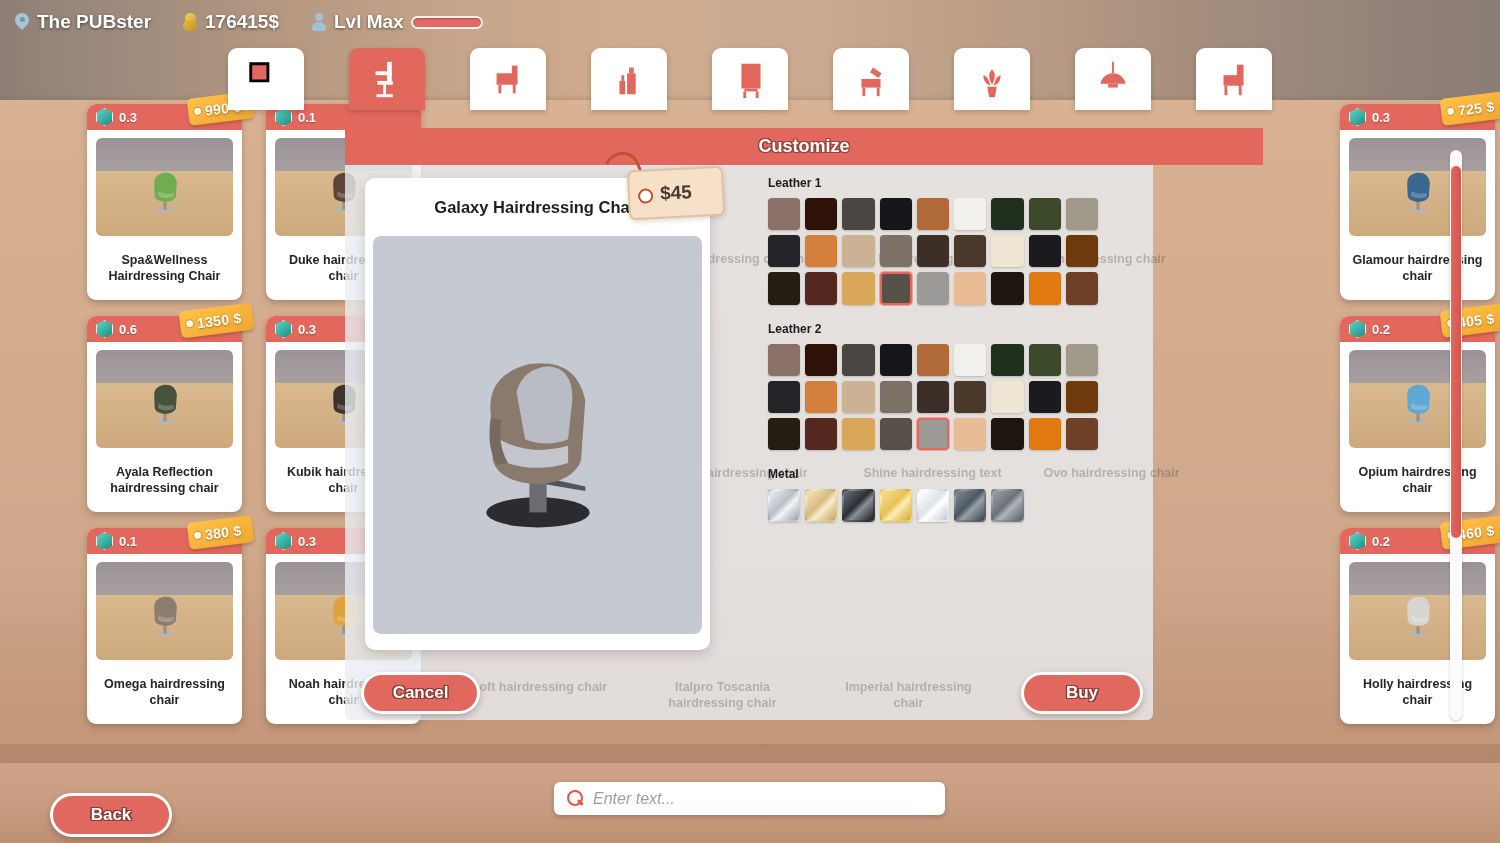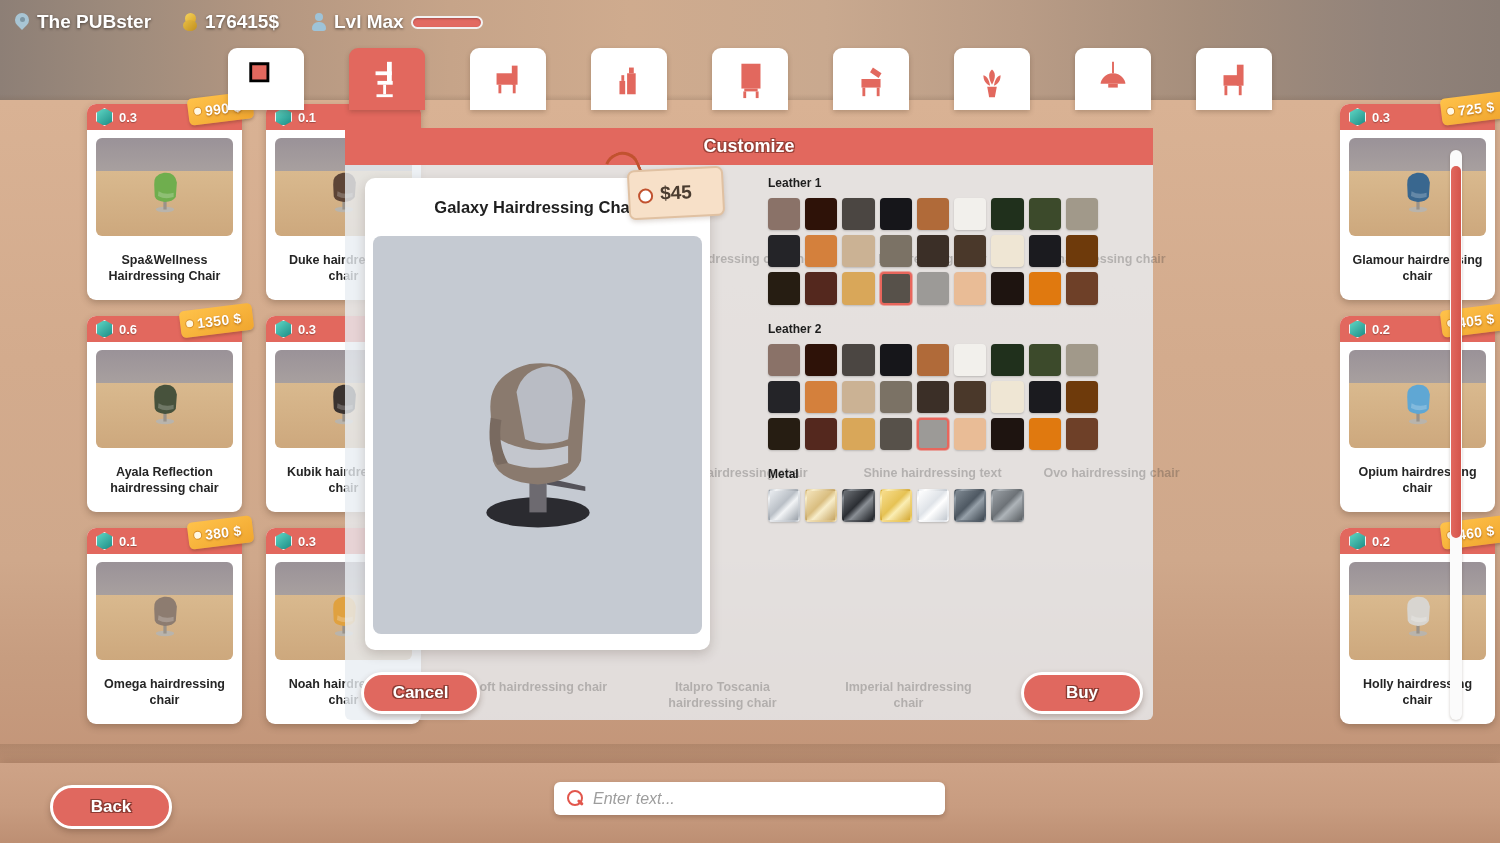--- a/index.html
+++ b/index.html
@@ -265,21 +265,21 @@
     position: absolute;
     left: 1px; top: 16px;
     width: 10px; height: 372px;
     background: linear-gradient(90deg,#e2685e,#d4554b);
     border-radius: 5px;
   }
 
   
   .bottombar {
     position: absolute;
-    left: 0; right: 0; bottom: 8px; height: 68px;
+    left: 0; right: 0; bottom: 0; height: 68px;
     z-index: 35;
     display: flex;
     align-items: center;
   }
   .pill-btn {
     background: #e0685f;
     border: 3px solid #fff;
     border-radius: 26px;
     color: #fff;
     font-size: 17px;
@@ -344,21 +344,21 @@
     position: absolute;
     left: 345px; top: 128px;
     width: 808px; height: 592px;
     background: rgba(233,238,243,.80);
     border-radius: 0 0 6px 6px;
     z-index: 50;
   }
   .modal-title {
     position: absolute;
     left: 345px; top: 128px;
-    width: 808px; height: 37px;
+    width: 918px; height: 37px;
     background: #e2685e;
     display: flex;
     align-items: center;
     justify-content: center;
     font-size: 18px;
     font-weight: bold;
     color: #fff;
     z-index: 52;
     text-shadow:
       -1.3px -1.3px 0 #9a4138, 1.3px -1.3px 0 #9a4138,

